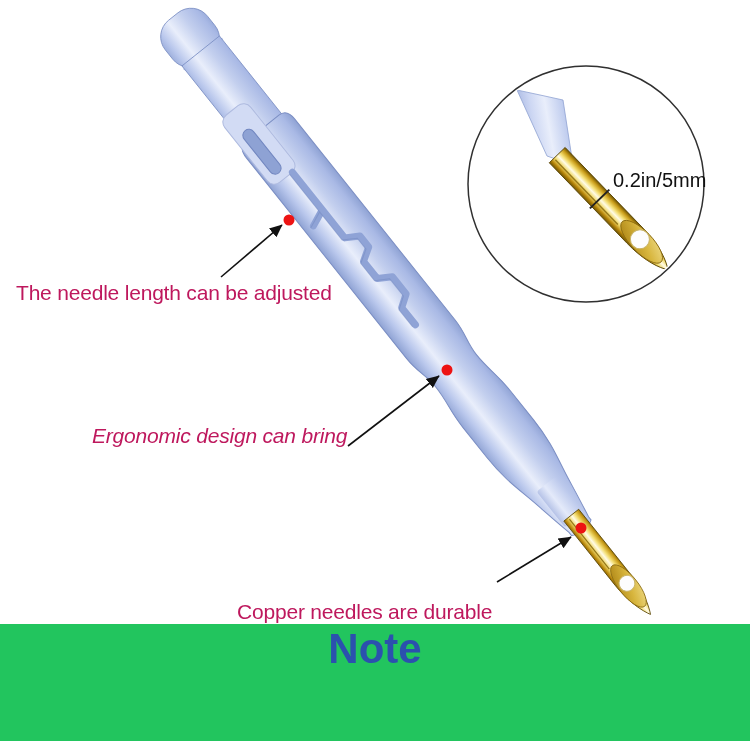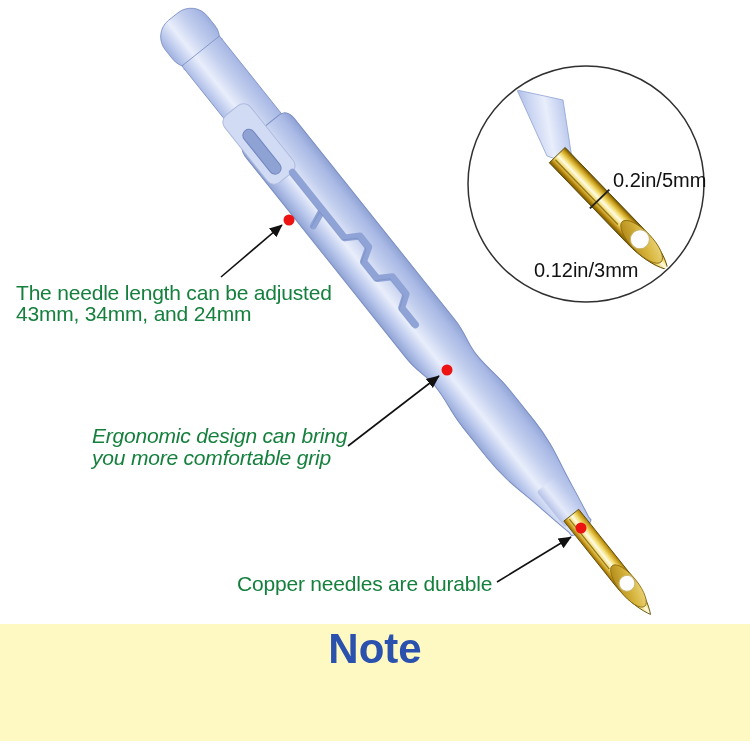--- a/index.html
+++ b/index.html
@@ -2,30 +2,30 @@
 <html><head>
 <meta charset="utf-8">
 <style>
   html,body{margin:0;padding:0;background:#ffffff;}
   #stage{
     position:relative;width:750px;height:750px;background:#ffffff;
     font-family:"Liberation Sans",sans-serif;overflow:hidden;
   }
   #art{position:absolute;left:0;top:0;}
   .ann{
-    position:absolute;color:#15803d;font-size:21px;line-height:21px;
+    position:absolute;color:#be185d;font-size:21px;line-height:21px;
     letter-spacing:-0.2px;white-space:nowrap;
   }
   .ann-line{display:block;}
   .inset-label{
     position:absolute;color:#111111;font-size:20px;line-height:22px;white-space:nowrap;
   }
   #note-panel{
     position:absolute;left:0;top:624px;width:750px;height:117px;
-    background:#fef9c3;text-align:center;
+    background:#22c55e;text-align:center;
   }
   #note-title{
     margin-top:3px;font-size:42px;line-height:44px;font-weight:bold;color:#2b51ae;
   }
   .note-line{
     display:block;font-size:27px;line-height:28px;color:#42434d;
     transform:scaleX(0.84);transform-origin:50% 50%;white-space:nowrap;
   }
   #note-body{margin-top:3px;}
 </style>
@@ -133,33 +133,30 @@
       <line x1="497" y1="582" x2="571" y2="537" marker-end="url(#ah)"></line>
     </g>
     <g fill="#ed1313">
       <circle cx="289" cy="220" r="5.5"></circle>
       <circle cx="447" cy="370" r="5.5"></circle>
       <circle cx="581" cy="528" r="5.5"></circle>
     </g>
   </svg>
 
   <div class="inset-label" style="left:613px;top:169px;">0.2in/5mm</div>
-  <div class="inset-label" style="left:534px;top:259px;">0.12in/3mm</div>
 
   <div class="ann" style="left:16px;top:282px;">
     <span class="ann-line">The needle length can be adjusted</span>
-    <span class="ann-line">43mm, 34mm, and 24mm</span>
   </div>
 
   <div class="ann" style="left:92px;top:425px;line-height:22px;font-style:italic;">
     <span class="ann-line">Ergonomic design can bring</span>
-    <span class="ann-line">you more comfortable grip</span>
   </div>
 
-  <div class="ann" style="left:237px;top:573px;">
+  <div class="ann" style="left:237px;top:601px;">
     <span class="ann-line">Copper needles are durable</span>
   </div>
 
   <div id="note-panel">
     <div id="note-title">Note</div>
   </div>
 
 </div>
 
 </body></html>

